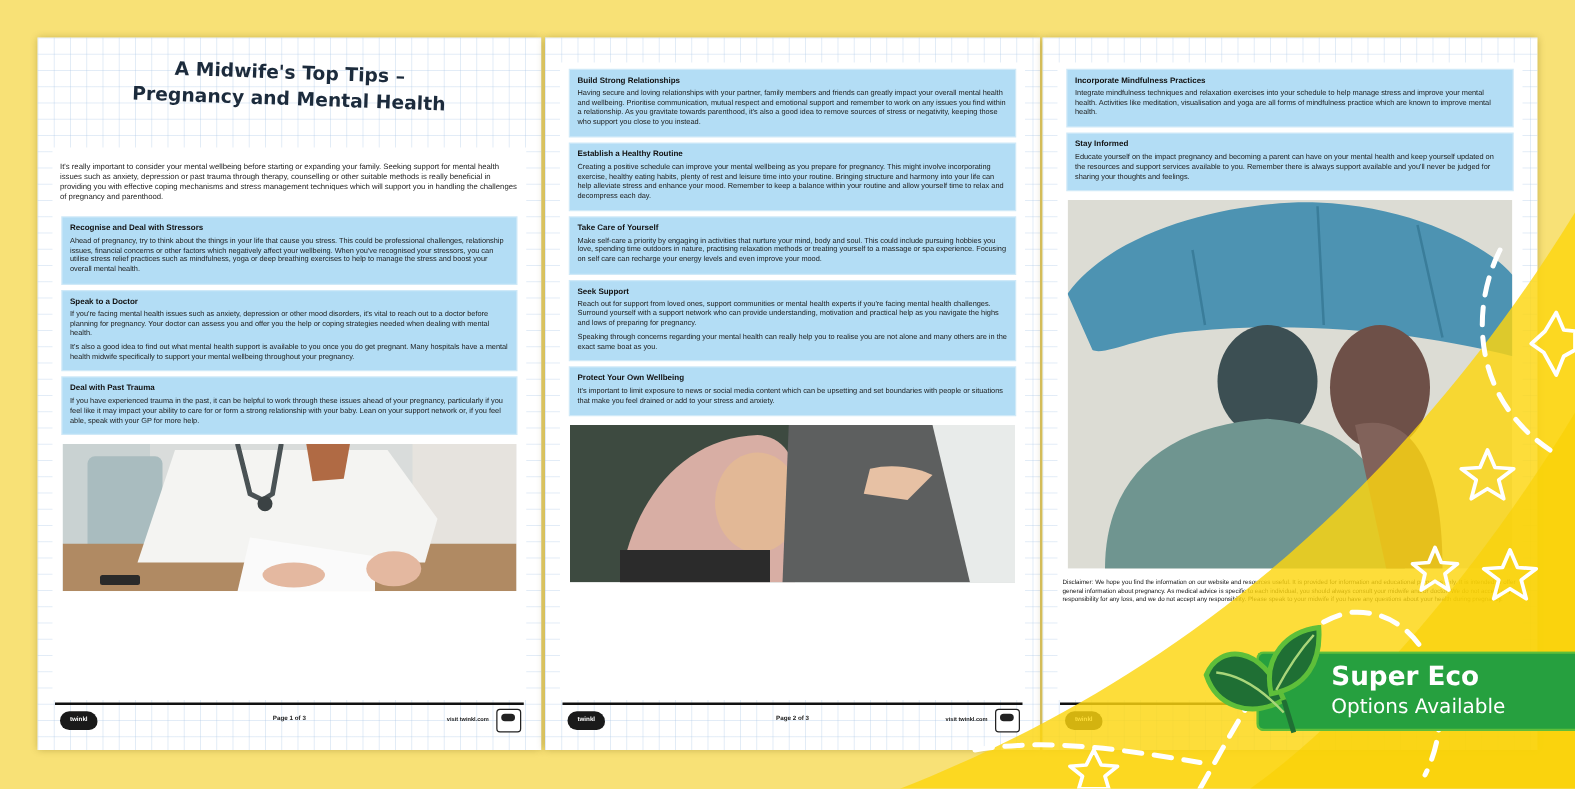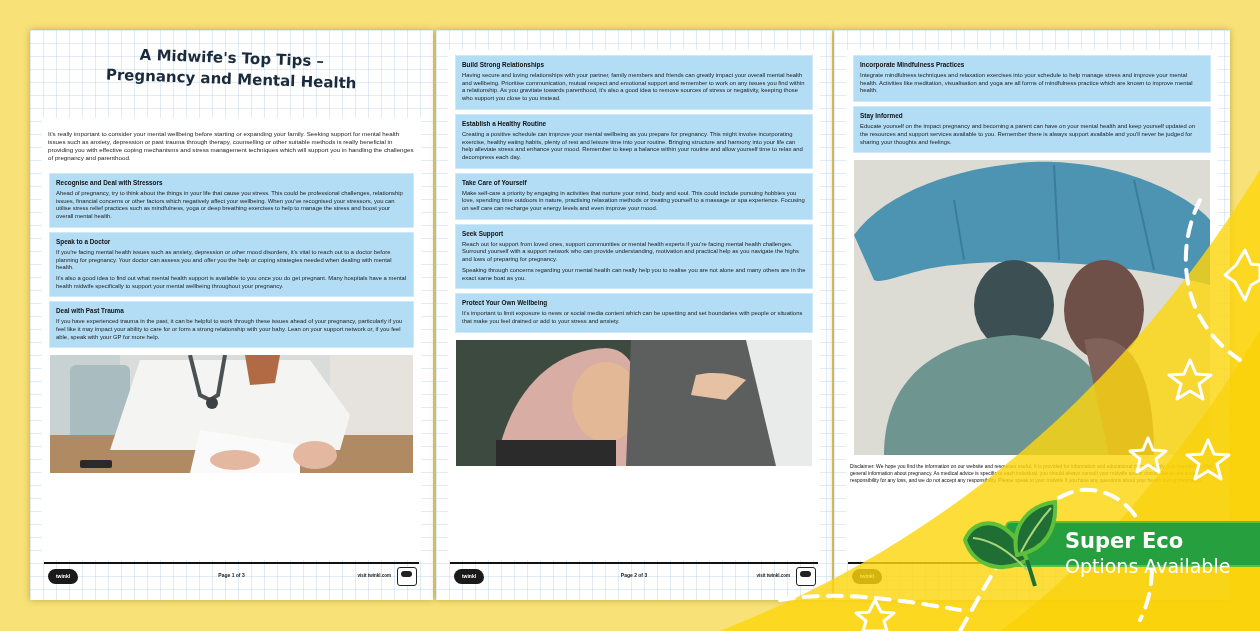--- a/index.html
+++ b/index.html
@@ -87,30 +87,30 @@
     background: #222; border-radius: 5px;
   }
 
   .disclaimer {
     font-size: 5px; line-height: 7px; color: #111; padding: 8px 4px;
   }
 
   .yellow-swoosh { position: absolute; inset: 0; pointer-events: none; }
 
   .eco {
-    position: absolute; left: 1005px; top: 521px; width: 255px; height: 46px;
+    position: absolute; left: 1005px; top: 521px; width: 255px; height: 64px;
     background: #26a03f; border: 2px solid #5ebf3a; border-right: none;
     border-radius: 6px 0 0 6px;
   }
   .eco-line1 {
     position: absolute; left: 58px; top: 6px; font-size: 21px; font-weight: bold; color: #fff;
     font-family: "DejaVu Sans", sans-serif;
   }
   .eco-line2 {
-    position: absolute; left: 58px; top: 32px; font-size: 19px; color: #fff;
+    position: absolute; left: 58px; top: 32px; font-size: 16px; color: #fff;
     font-family: "DejaVu Sans", sans-serif;
   }
   .leaf { position: absolute; left: 955px; top: 500px; }
 </style>
 </head>
 <body>
 
 <div class="stage">
 
   <div class="page page1">

